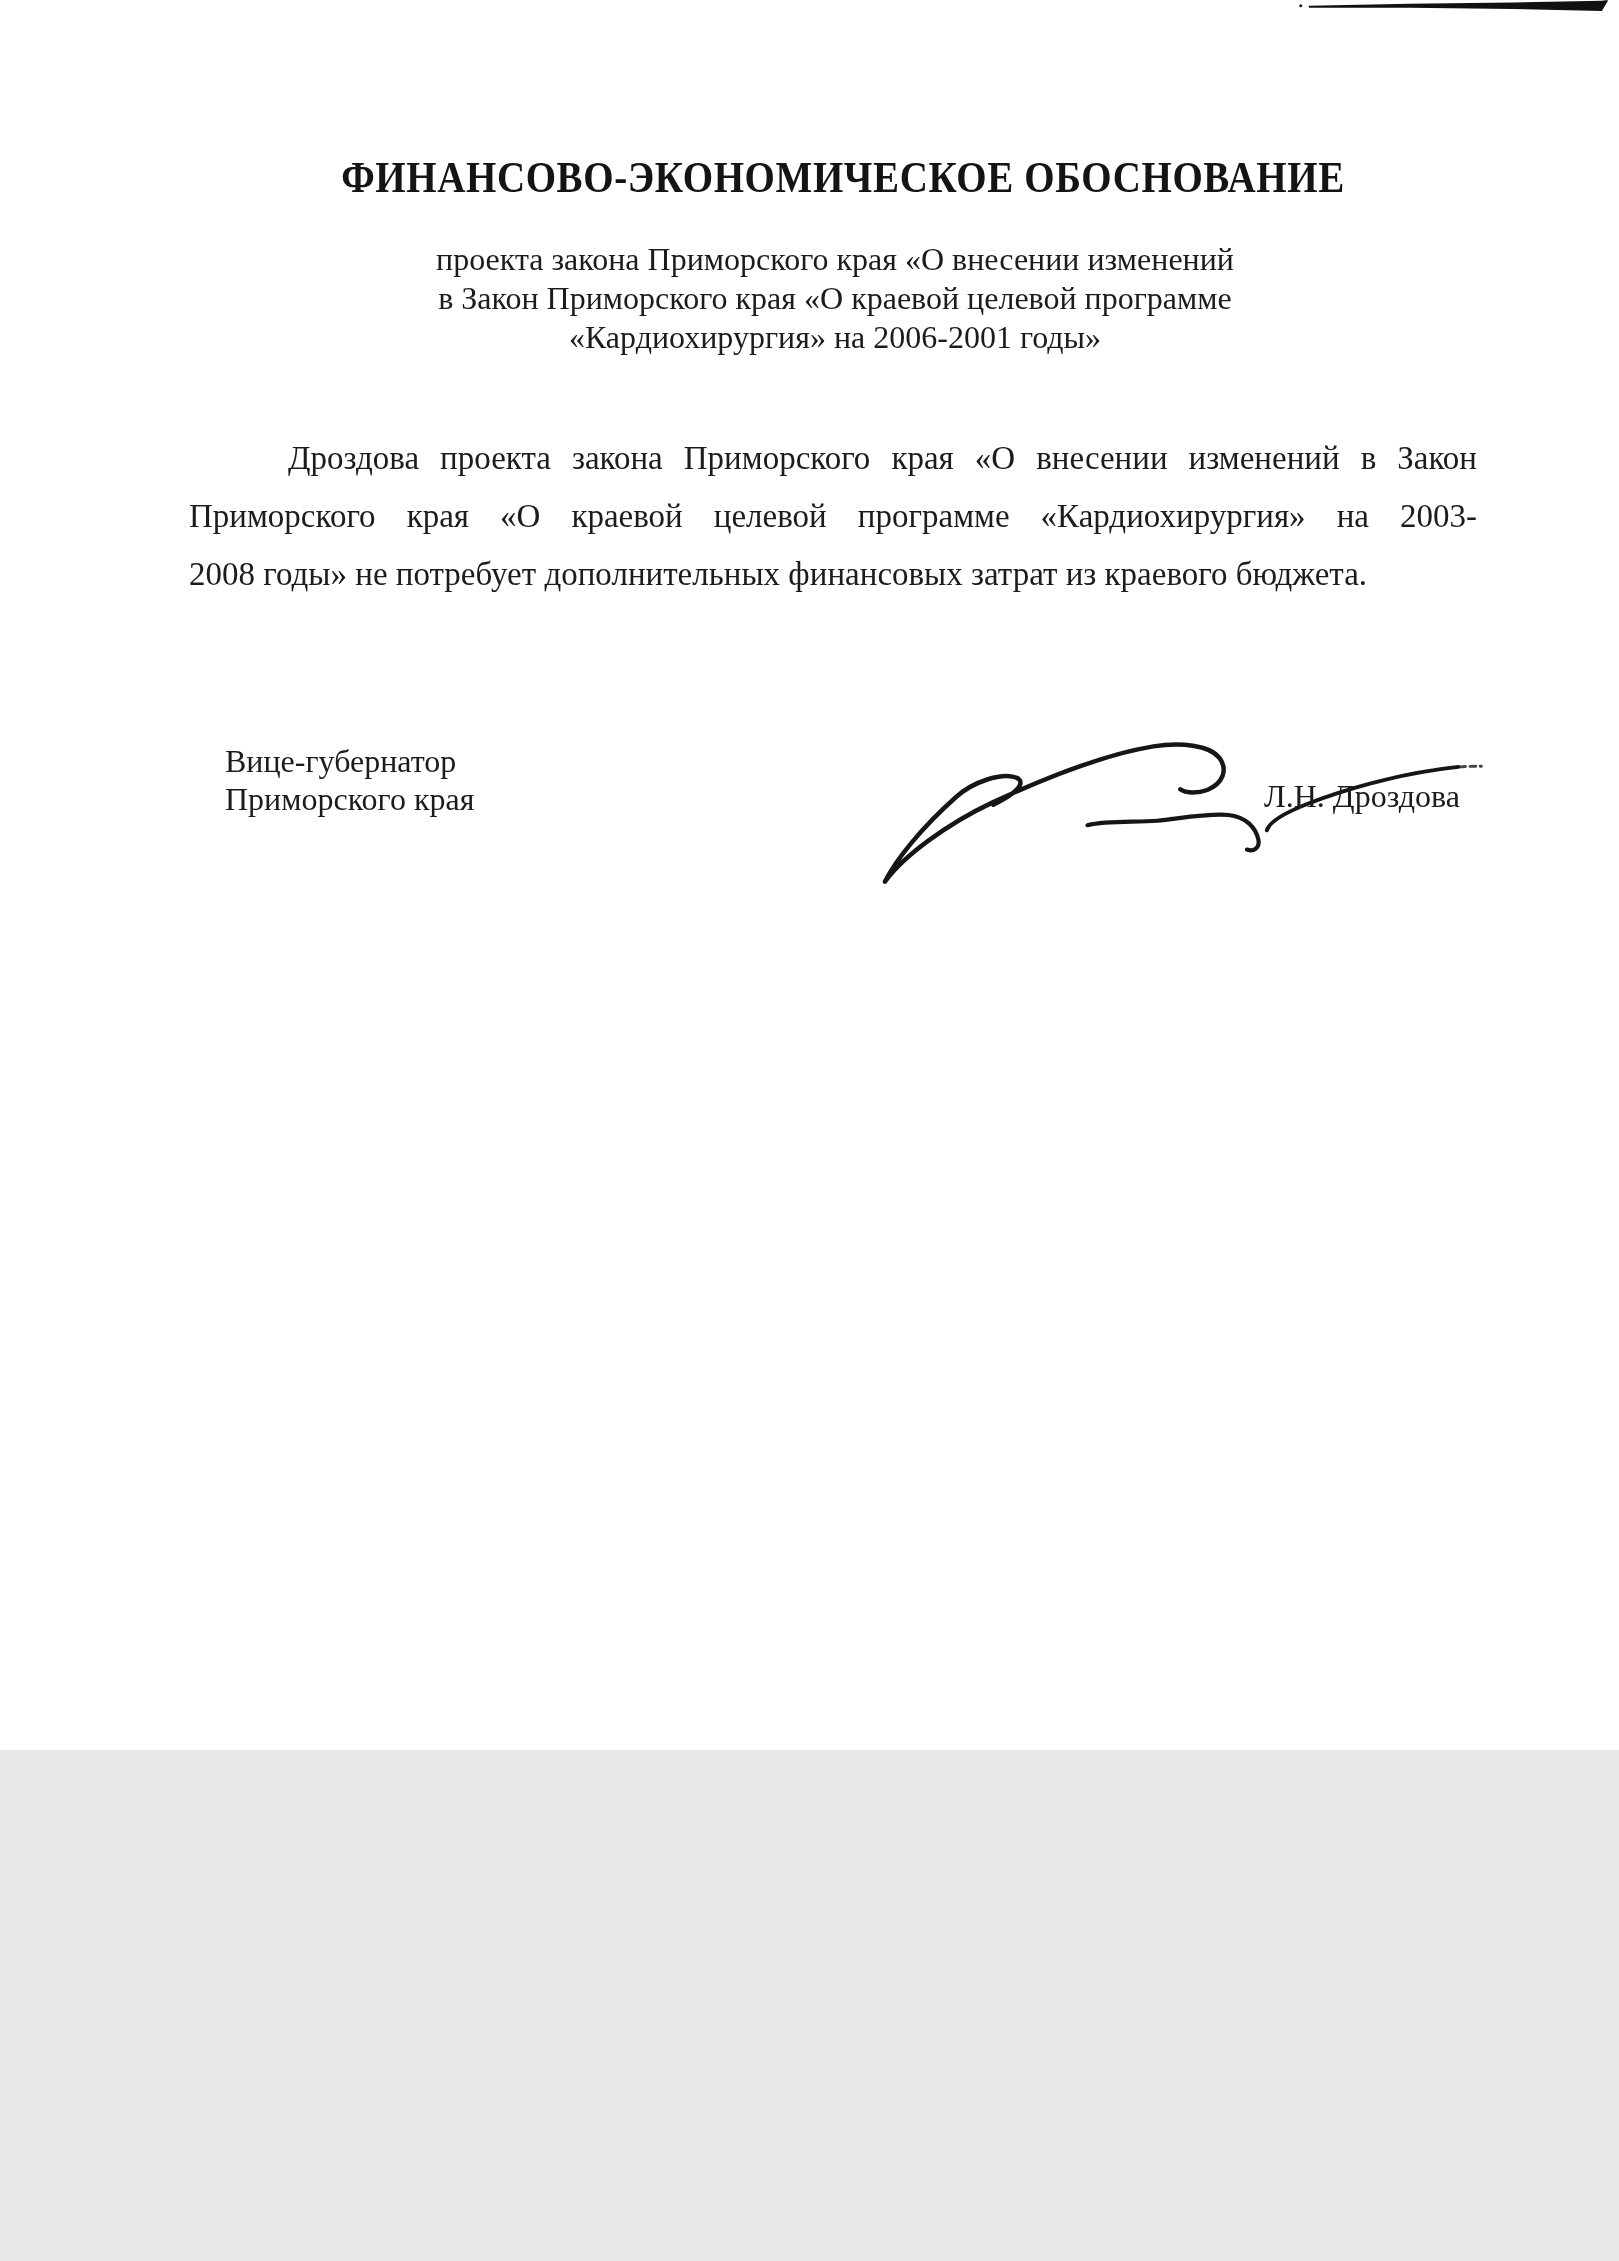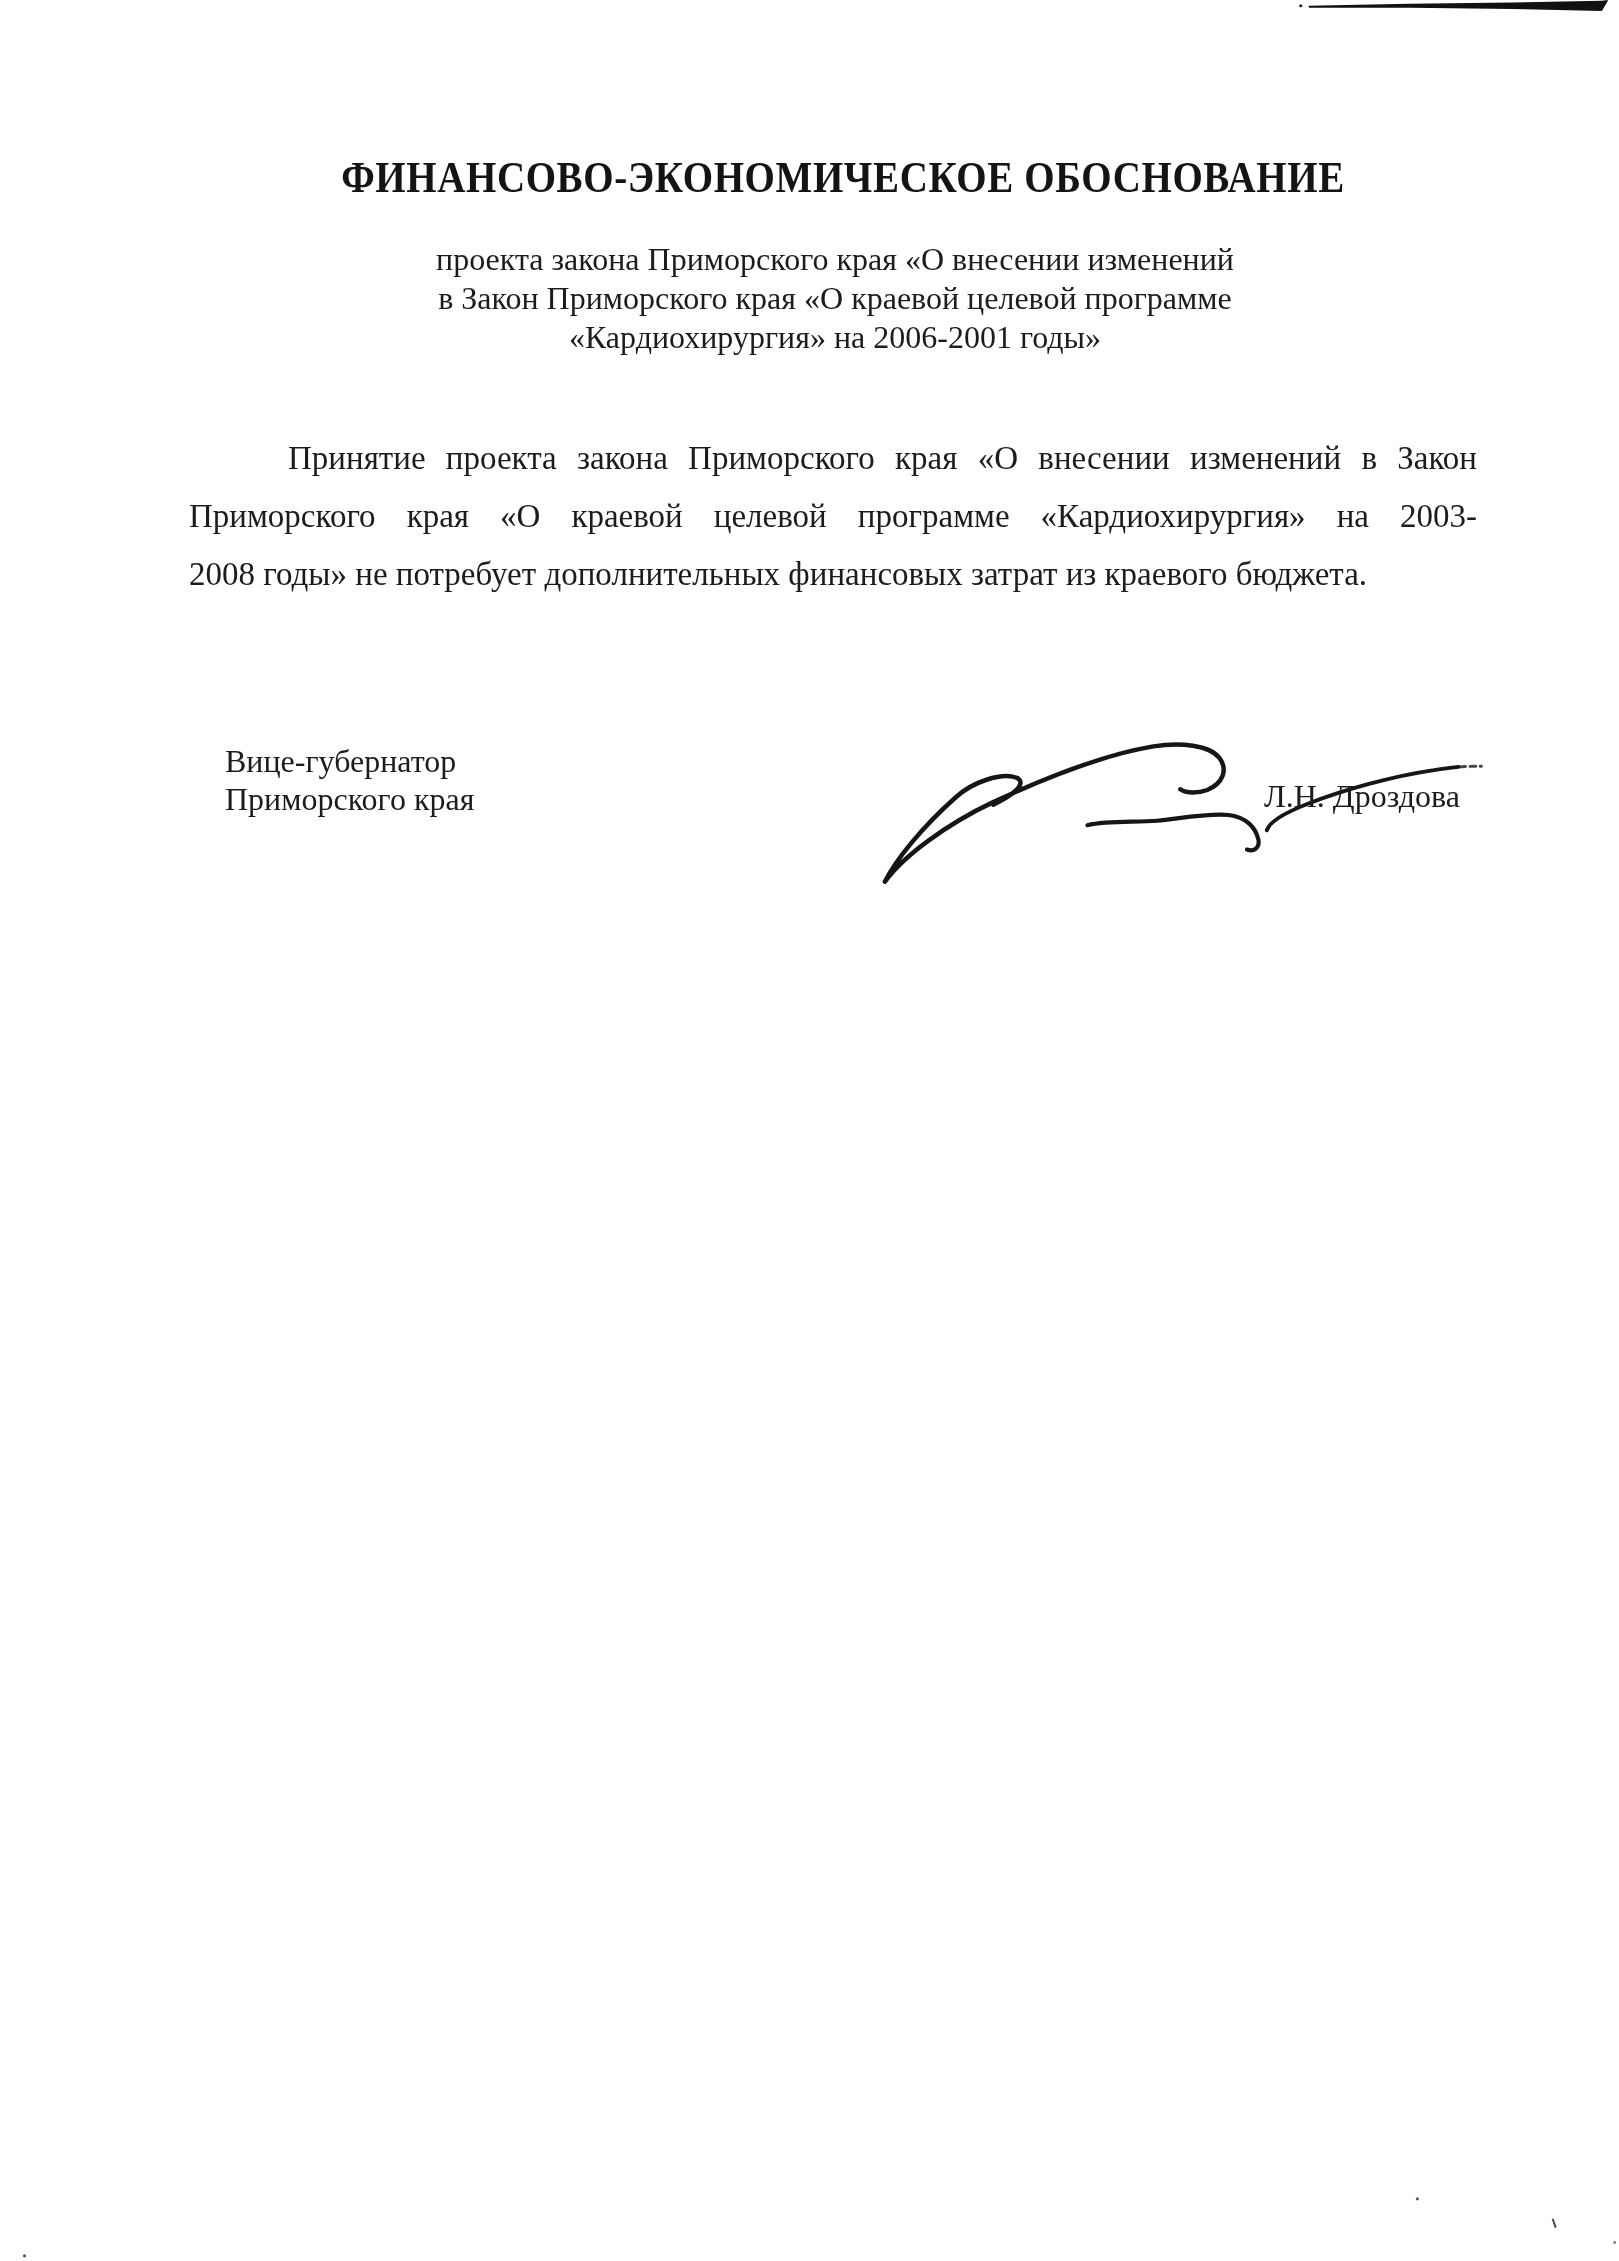--- a/index.html
+++ b/index.html
@@ -3,21 +3,21 @@
 <meta charset="utf-8">
 <style>
   html, body {
     margin: 0;
     padding: 0;
     background: #e8e8e8;
   }
   .page {
     position: relative;
     width: 1620px;
-    height: 2261px;
+    height: 1750px;
     background: #ffffff;
     overflow: hidden;
     font-family: "Liberation Serif", "DejaVu Serif", serif;
     color: #1a1a1a;
   }
   .artifacts-svg {
     position: absolute;
     left: 0; top: 0;
     width: 1620px;
     height: 2261px;
@@ -125,21 +125,21 @@
 
   <h1 class="doc-title">ФИНАНСОВО-ЭКОНОМИЧЕСКОЕ ОБОСНОВАНИЕ</h1>
 
   <div class="doc-subtitle">
     <div class="subtitle-line">проекта закона Приморского края «О внесении изменений</div>
     <div class="subtitle-line">в Закон Приморского края «О краевой целевой программе</div>
     <div class="subtitle-line">«Кардиохирургия» на 2006-2001 годы»</div>
   </div>
 
   <div class="doc-body">
-    <div class="body-line-justified body-line-first">Принятие проекта закона Приморского края «О внесении изменений в Закон</div>
+    <div class="body-line-justified body-line-first">Дроздова проекта закона Приморского края «О внесении изменений в Закон</div>
     <div class="body-line-justified">Приморского края «О краевой целевой программе «Кардиохирургия» на 2003-</div>
     <div class="body-line-last">2008 годы» не потребует дополнительных финансовых затрат из краевого бюджета.</div>
   </div>
 
   <div class="sig-position">
     <div>Вице-губернатор</div>
     <div>Приморского края</div>
   </div>
 
   <div class="sig-name">Л.Н. Дроздова</div>

